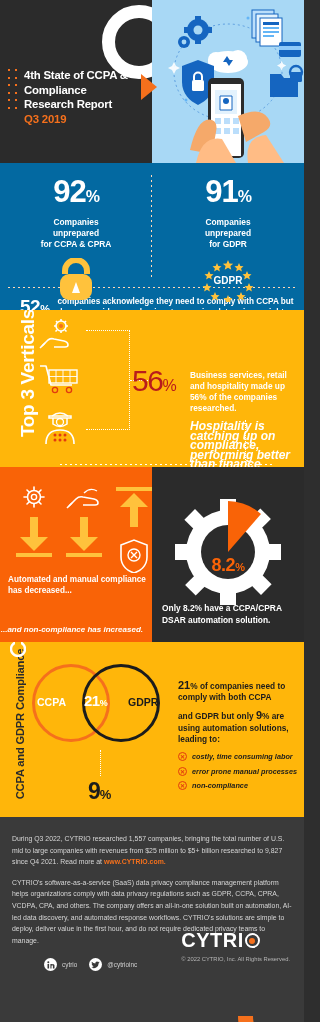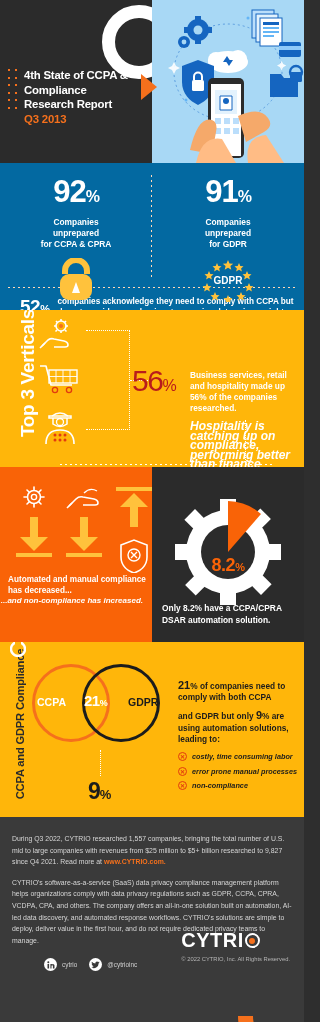--- a/index.html
+++ b/index.html
@@ -80,21 +80,21 @@
   }
   .vdot-r { position:absolute; right:58px; top:110px; height:46px; border-left:1px dotted #ffffff; }
 
   
   .trends { display:flex; height:175px; }
   .trend-left { width:152px; background:#f96307; position:relative; padding:14px 10px; }
   .trend-right { width:152px; background:#2b2b2b; position:relative; padding:12px 10px; }
   .arrows { display:flex; gap:10px; align-items:flex-start; margin-top:4px; padding-left:4px; }
   .arrcol { width:40px; text-align:center; position:relative; }
   .tl-text1 { position:absolute; left:8px; top:108px; color:#fff; font-size:8.2px; font-weight:bold; line-height:10.6px; }
-  .tl-text2 { position:absolute; right:9px; bottom:36px; color:#fff; font-size:8px; font-weight:bold; font-style:italic; line-height:10.5px; text-align:right; }
+  .tl-text2 { position:absolute; right:9px; bottom:7px; color:#fff; font-size:8px; font-weight:bold; font-style:italic; line-height:10.5px; text-align:right; }
   .gear-wrap { display:flex; justify-content:center; margin-top:18px; position:relative; }
   .gear-pct { position:absolute; top:58px; left:0; right:0; text-align:center; color:#f96307; font-size:18px; font-weight:bold; letter-spacing:-0.5px; }
   .gear-pct small { font-size:11px; }
   .tr-text { position:absolute; left:10px; bottom:16px; color:#fff; font-size:8.4px; font-weight:bold; line-height:11.4px; }
 
   
   .venn { background:#ffb60a; position:relative; height:175px; overflow:hidden; }
   .venn-title {
     position:absolute; left:-55px; top:76px; transform:rotate(-90deg);
     color:#2b2b2b; font-size:11.2px; font-weight:bold; white-space:nowrap; letter-spacing:-0.2px;
@@ -177,21 +177,21 @@
           </div>
         <div class="drow">
             <i></i>
             <i></i>
           </div>
       </div>
       <div class="hero-text">
         <div class="line">4th State of CCPA &amp;</div>
         <div class="line">Compliance</div>
         <div class="line">Research Report</div>
-        <div class="line accent">Q3 2013</div>
+        <div class="line accent">Q3 2019</div>
       </div>
     </div>
     <div class="hero-arrow"></div>
     <div class="hero-right">
       <svg class="hr-svg" viewBox="0 0 152 163">
 
         <ellipse cx="76" cy="72" rx="54" ry="48" fill="none" stroke="#4a90d9" stroke-width="1" stroke-dasharray="2 3" opacity="0.8"></ellipse>
 
         <g>
           <circle cx="46" cy="30" r="11" fill="#1565c0"></circle>

